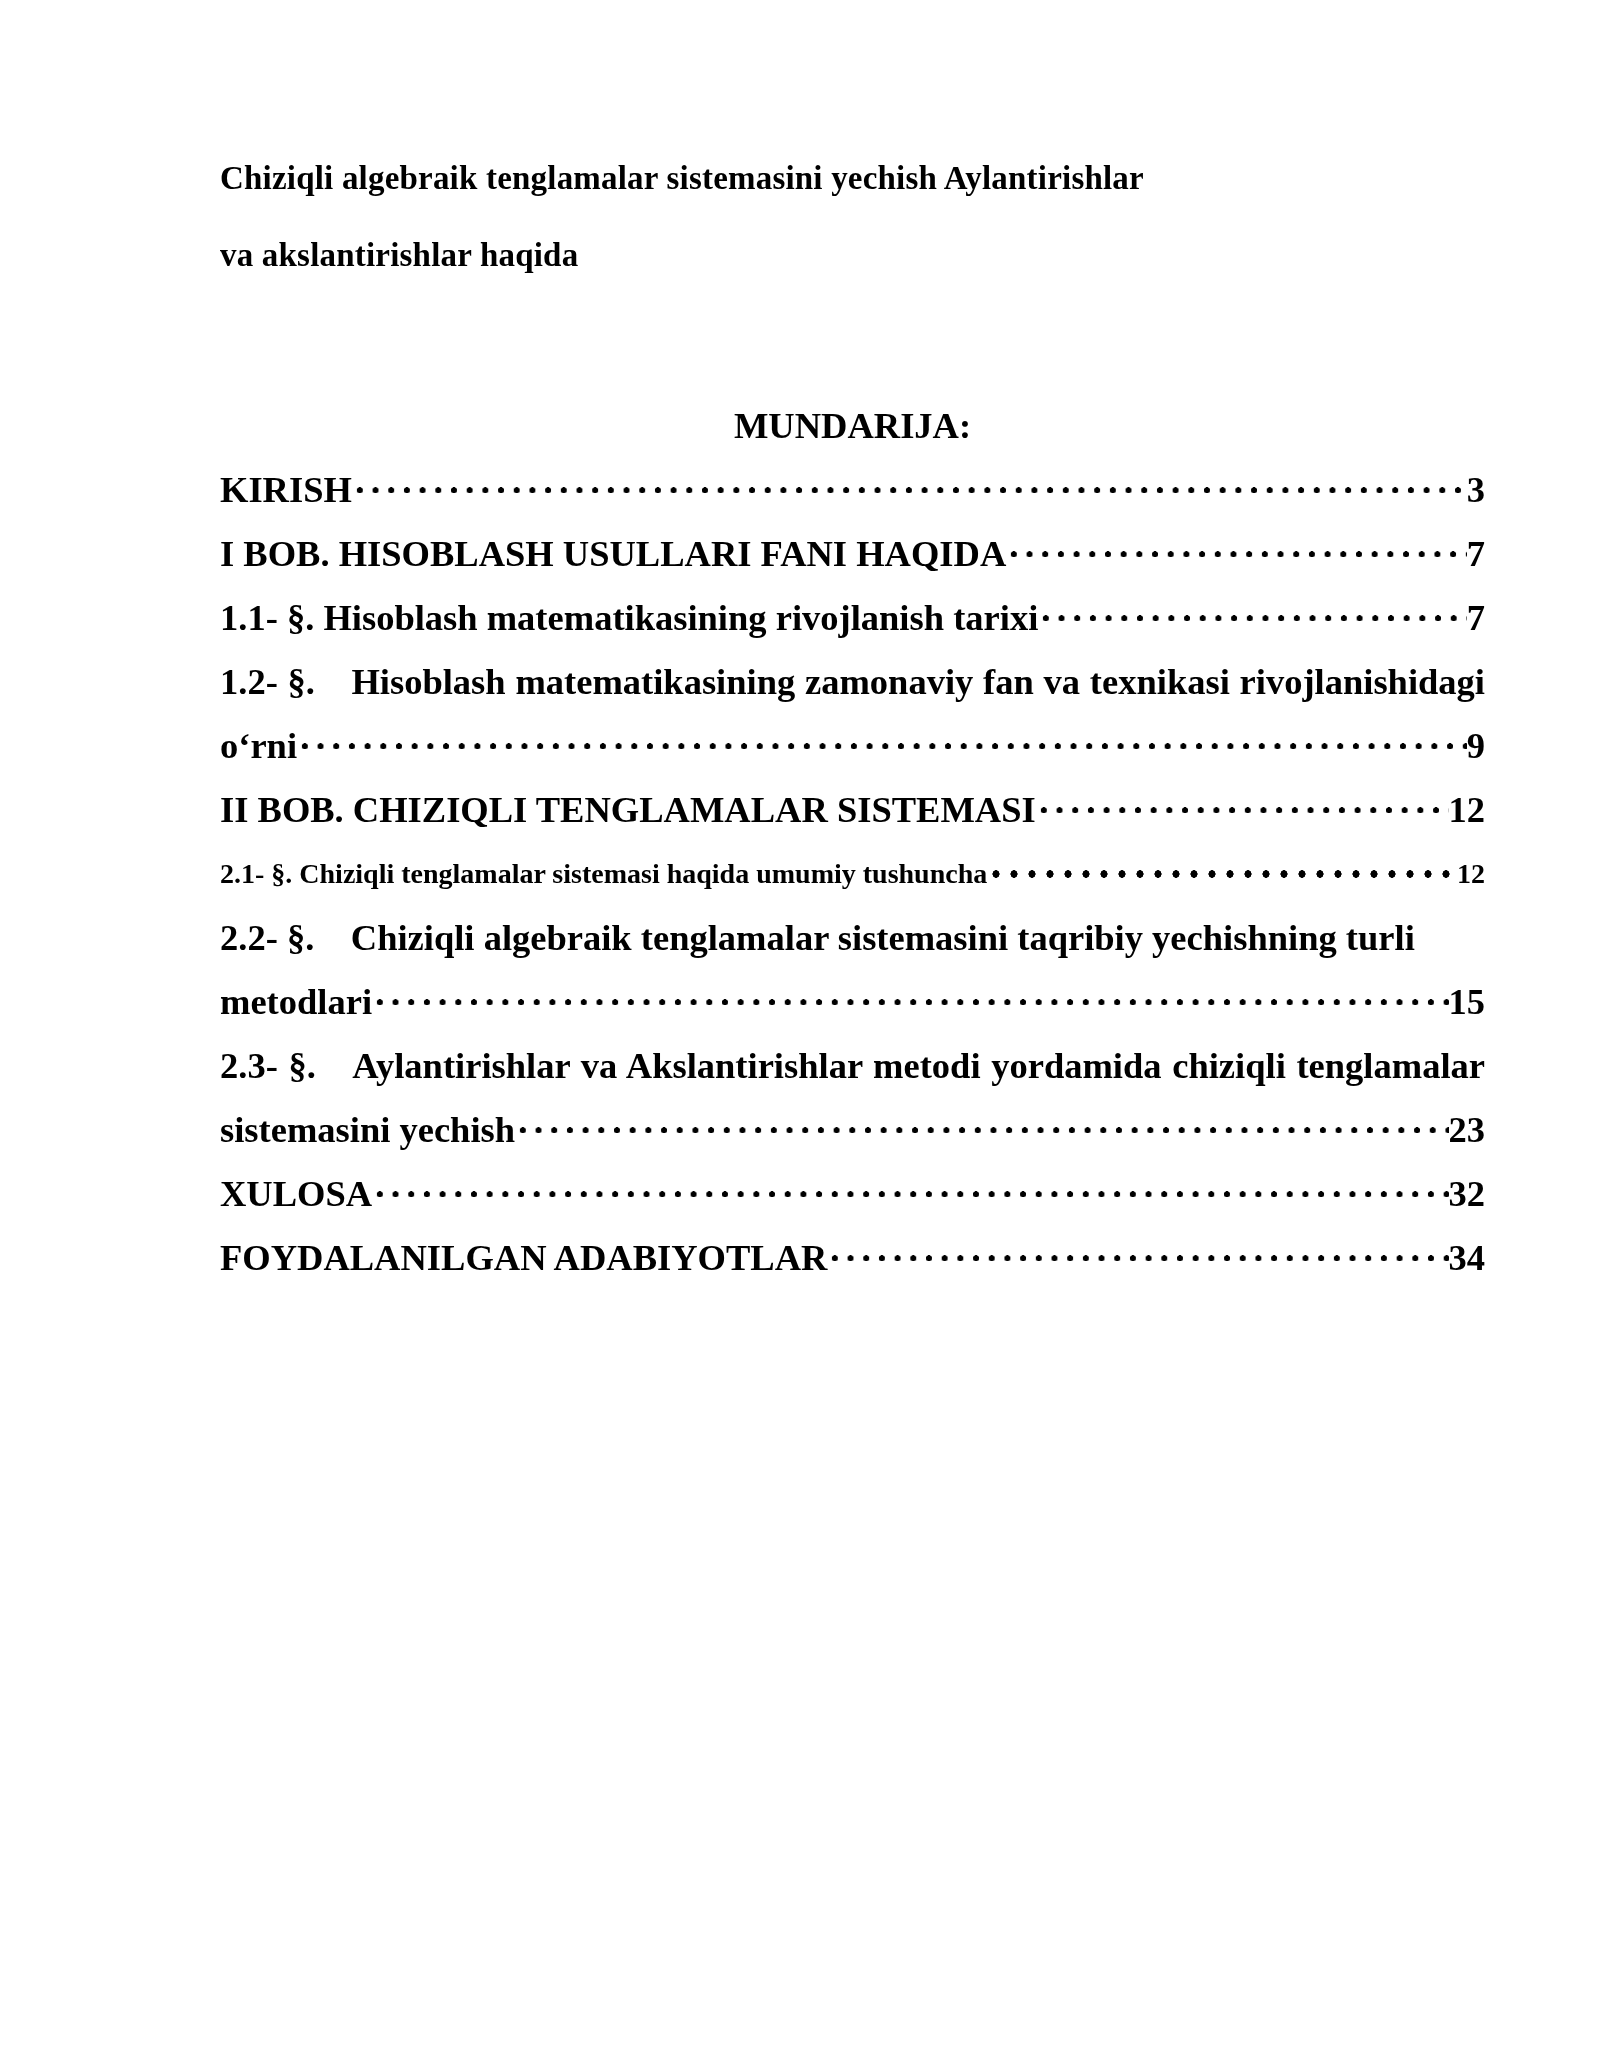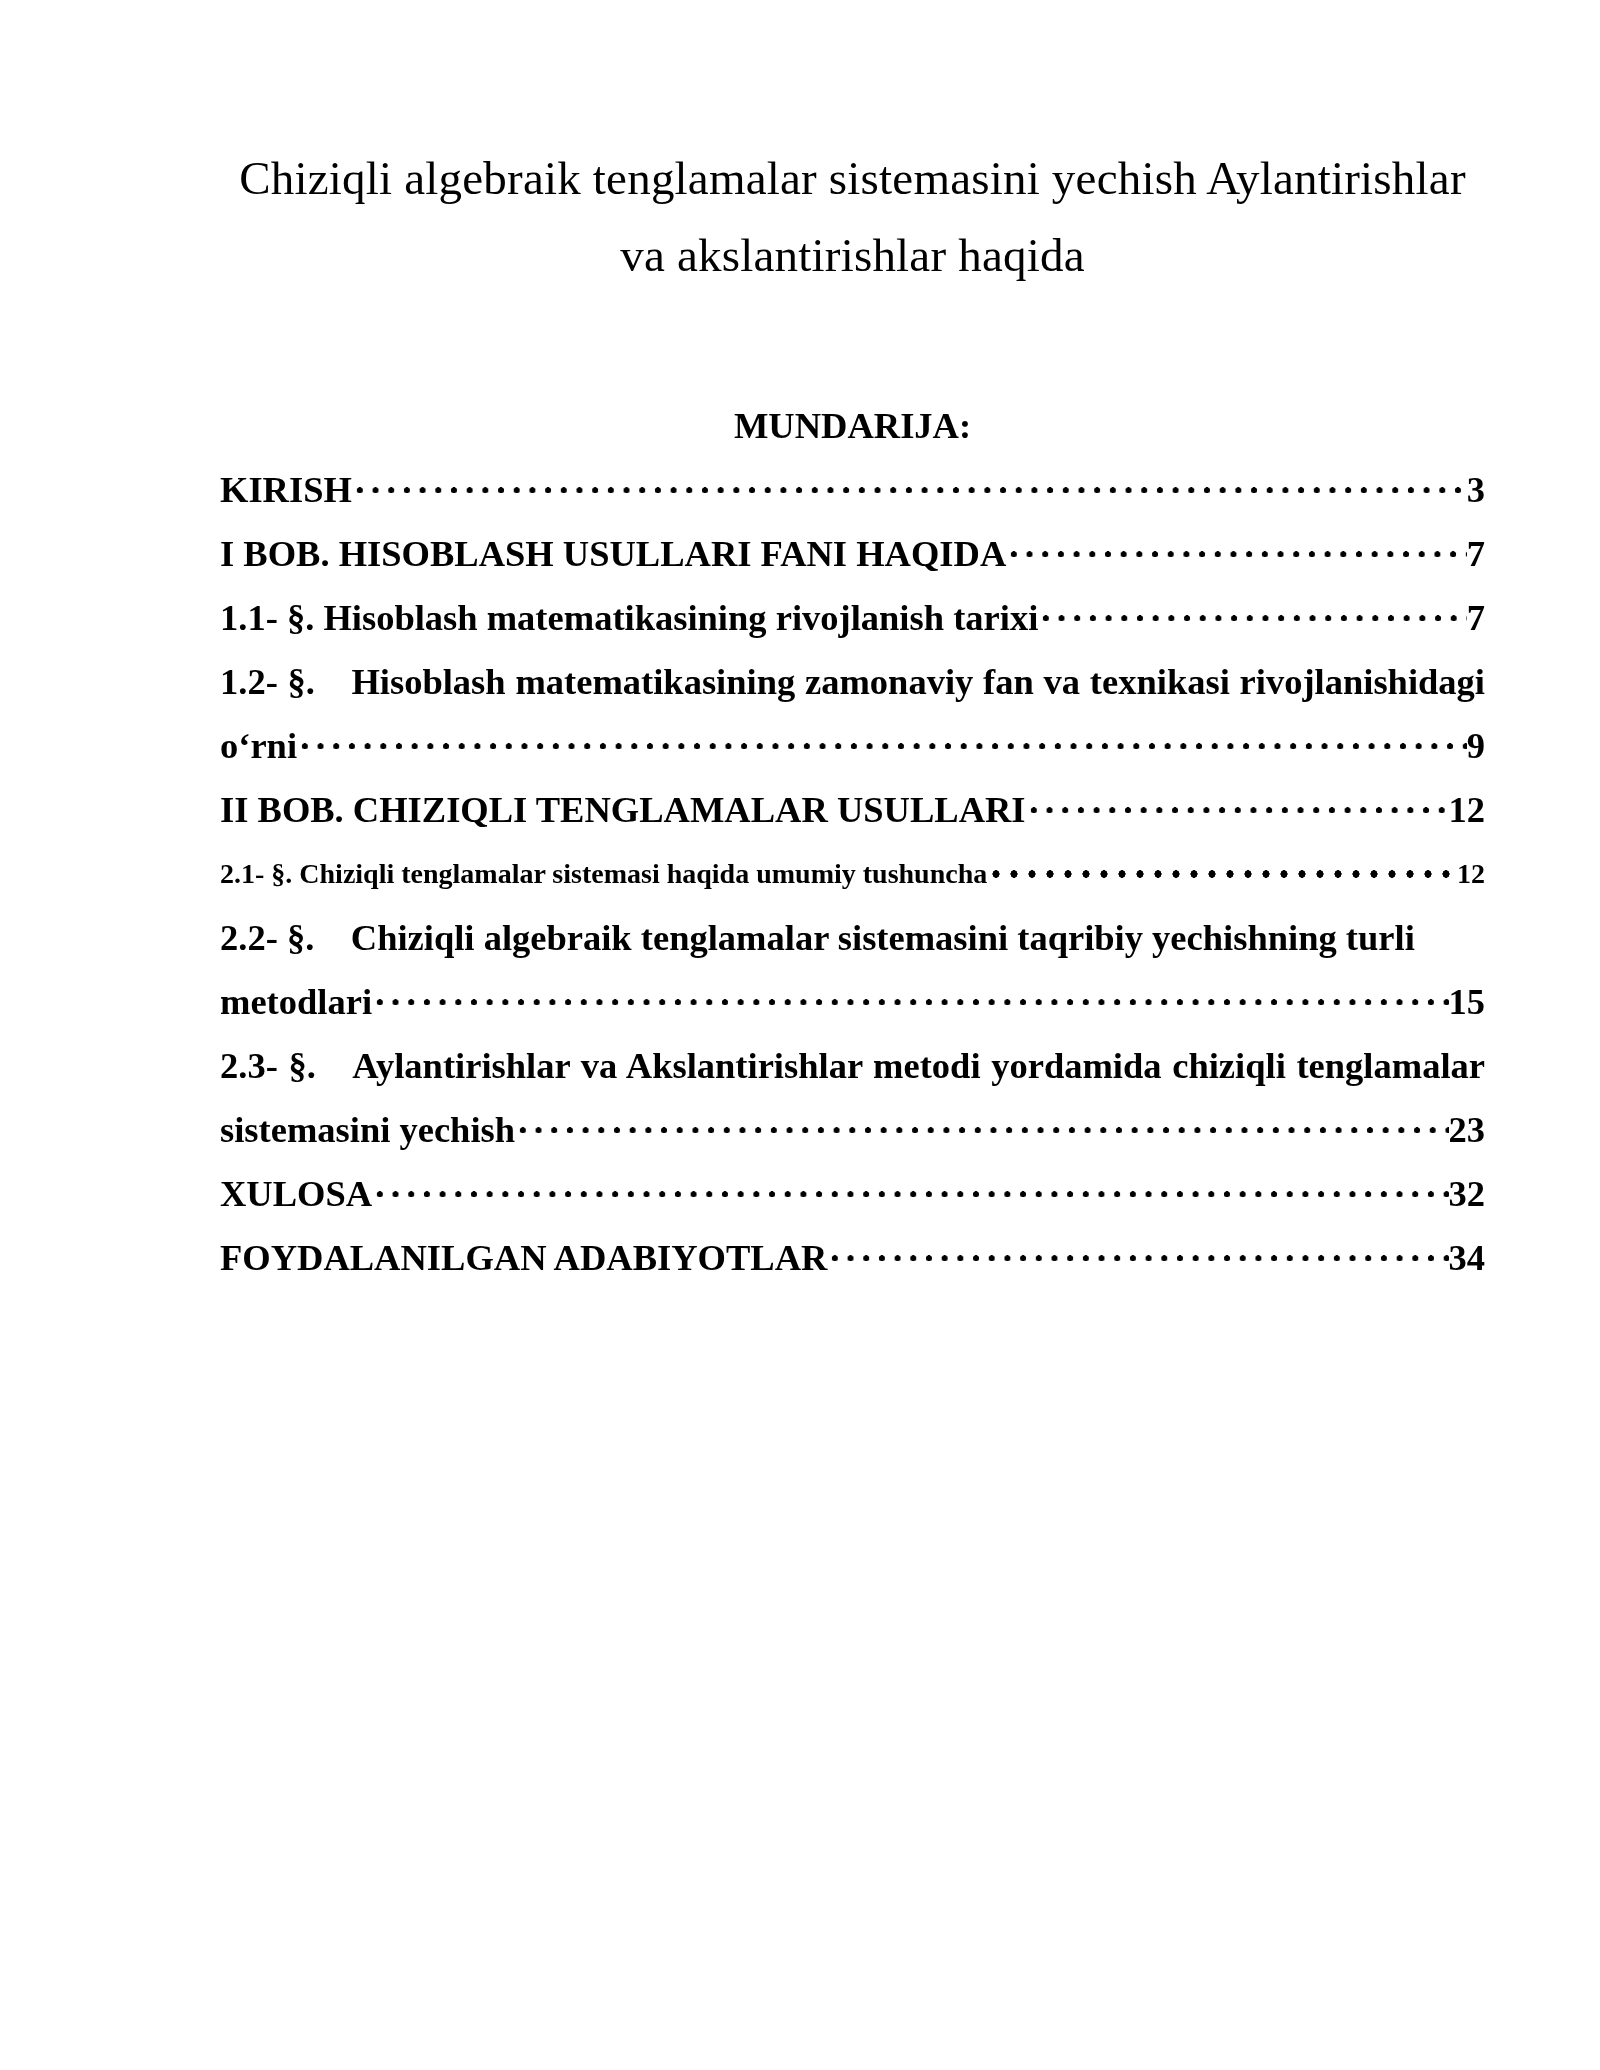--- a/index.html
+++ b/index.html
@@ -15,24 +15,24 @@
     height: 2070px;
     background: #ffffff;
     overflow: hidden;
   }
   
   .doc-title {
     position: absolute;
     top: 140px;
     left: 220px;
     width: 1265px;
-    font-size: 47px;
+    font-size: 33px;
     line-height: 77px;
-    font-weight: 400;
-    text-align: center;
+    font-weight: 700;
+    text-align: left;
     letter-spacing: 0.2px;
   }
   
   .toc {
     position: absolute;
     top: 394px;
     left: 220px;
     width: 1265px;
     font-size: 36.5px;
     font-weight: 700;
@@ -117,21 +117,21 @@
 
     <div class="toc-line1">1.2- §. Hisoblash matematikasining zamonaviy fan va texnikasi rivojlanishidagi</div>
 
     <div class="toc-row">
       <span class="label">o‘rni</span>
       <span class="leader"></span>
       <span class="pagenum">9</span>
     </div>
 
     <div class="toc-row">
-      <span class="label">II BOB. CHIZIQLI TENGLAMALAR USULLARI</span>
+      <span class="label">II BOB. CHIZIQLI TENGLAMALAR SISTEMASI</span>
       <span class="leader"></span>
       <span class="pagenum">12</span>
     </div>
 
     <div class="toc-row row-large">
       <span class="label">2.1- §. Chiziqli tenglamalar sistemasi haqida umumiy tushuncha</span>
       <span class="leader"></span>
       <span class="pagenum">12</span>
     </div>
 

